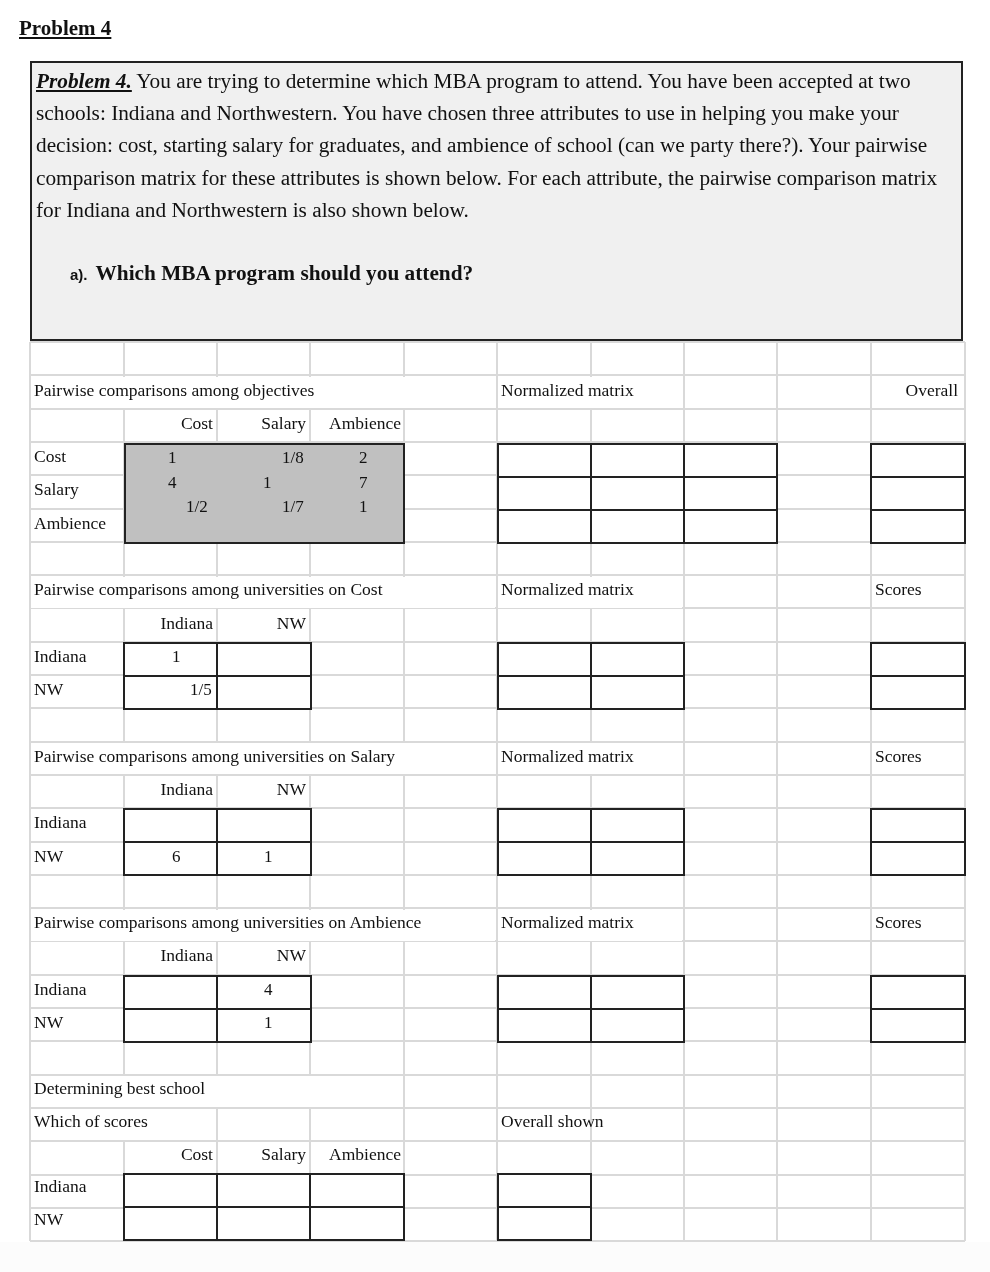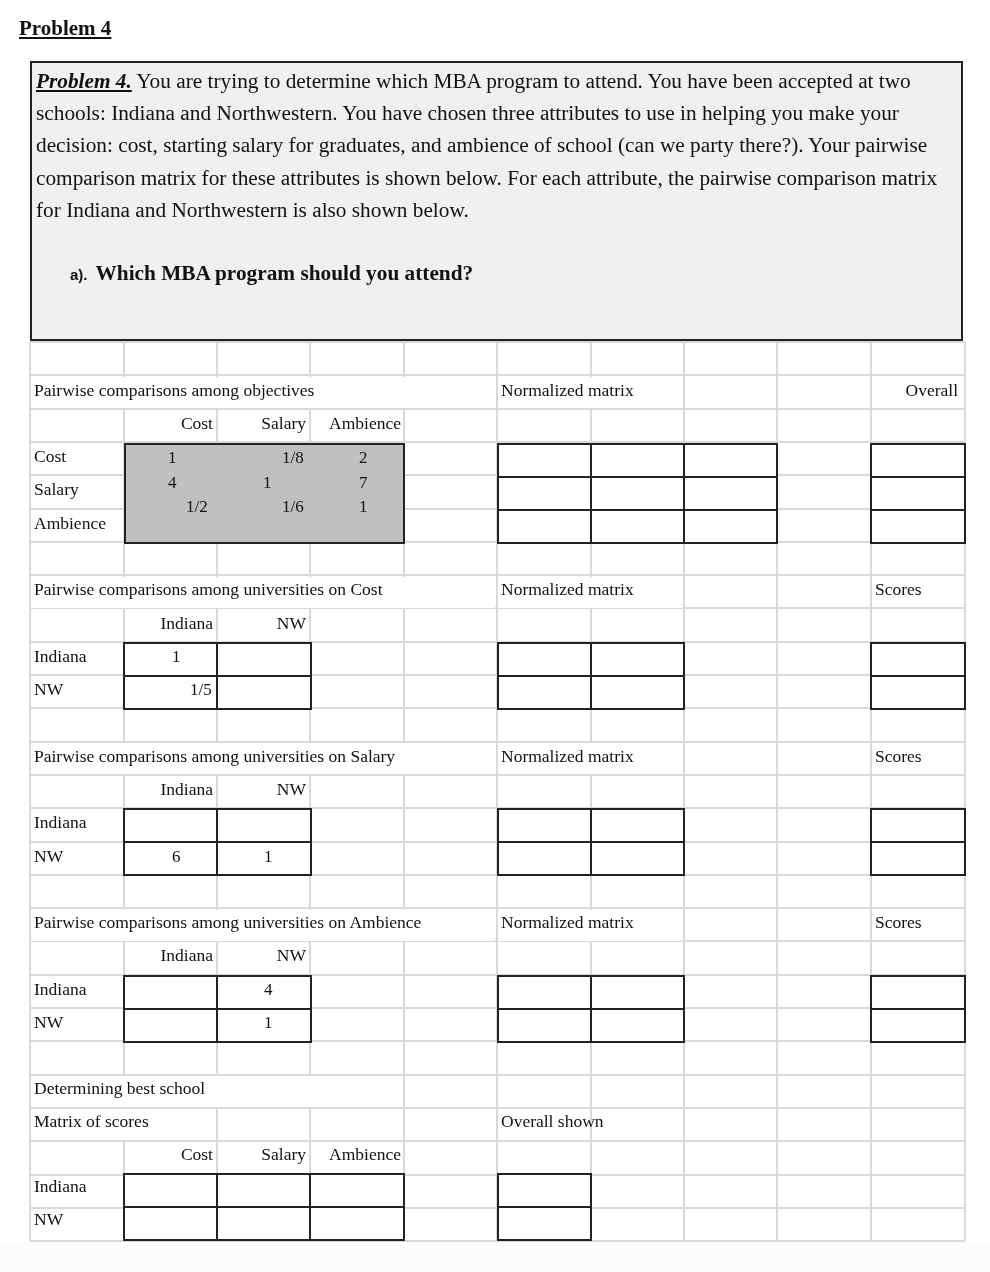--- a/index.html
+++ b/index.html
@@ -99,21 +99,21 @@
 <div class="txt" style="left:34px;top:513px;">Ambience</div>
 
 <div class="gray"></div>
 <div class="val" style="left:168px;top:448px;">1</div>
 <div class="val" style="left:282px;top:448px;">1/8</div>
 <div class="val" style="left:359px;top:448px;">2</div>
 <div class="val" style="left:168px;top:473px;">4</div>
 <div class="val" style="left:263px;top:473px;">1</div>
 <div class="val" style="left:359px;top:473px;">7</div>
 <div class="val" style="left:186px;top:497px;">1/2</div>
-<div class="val" style="left:282px;top:497px;">1/6</div>
+<div class="val" style="left:282px;top:497px;">1/7</div>
 <div class="val" style="left:359px;top:497px;">1</div>
 
 <div class="box" style="left:497px;top:443px;width:95px;height:35px;"></div>
 <div class="box" style="left:590px;top:443px;width:95px;height:35px;"></div>
 <div class="box" style="left:683px;top:443px;width:95px;height:35px;"></div>
 <div class="box" style="left:497px;top:476px;width:95px;height:35px;"></div>
 <div class="box" style="left:590px;top:476px;width:95px;height:35px;"></div>
 <div class="box" style="left:683px;top:476px;width:95px;height:35px;"></div>
 <div class="box" style="left:497px;top:509px;width:95px;height:35px;"></div>
 <div class="box" style="left:590px;top:509px;width:95px;height:35px;"></div>
@@ -176,21 +176,21 @@
 <div class="val" style="left:264px;top:980px;">4</div>
 <div class="val" style="left:264px;top:1013px;">1</div>
 <div class="box" style="left:497px;top:975px;width:95px;height:35px;"></div>
 <div class="box" style="left:590px;top:975px;width:95px;height:35px;"></div>
 <div class="box" style="left:497px;top:1008px;width:95px;height:35px;"></div>
 <div class="box" style="left:590px;top:1008px;width:95px;height:35px;"></div>
 <div class="box" style="left:870px;top:975px;width:96px;height:35px;"></div>
 <div class="box" style="left:870px;top:1008px;width:96px;height:35px;"></div>
 
 <div class="txt" style="left:34px;top:1078px;">Determining best school</div>
-<div class="txt" style="left:34px;top:1111px;">Matrix of scores</div>
+<div class="txt" style="left:34px;top:1111px;">Which of scores</div>
 <div class="txt" style="left:501px;top:1111px;">Overall shown</div>
 <div class="txt r" style="left:124px;width:89px;top:1144px;">Cost</div>
 <div class="txt r" style="left:217px;width:89px;top:1144px;">Salary</div>
 <div class="txt r" style="left:310px;width:91px;top:1144px;">Ambience</div>
 <div class="txt" style="left:34px;top:1176px;">Indiana</div>
 <div class="txt" style="left:34px;top:1209px;">NW</div>
 <div class="box" style="left:123px;top:1173px;width:96px;height:35px;"></div>
 <div class="box" style="left:216px;top:1173px;width:96px;height:35px;"></div>
 <div class="box" style="left:309px;top:1173px;width:96px;height:35px;"></div>
 <div class="box" style="left:123px;top:1206px;width:96px;height:35px;"></div>

